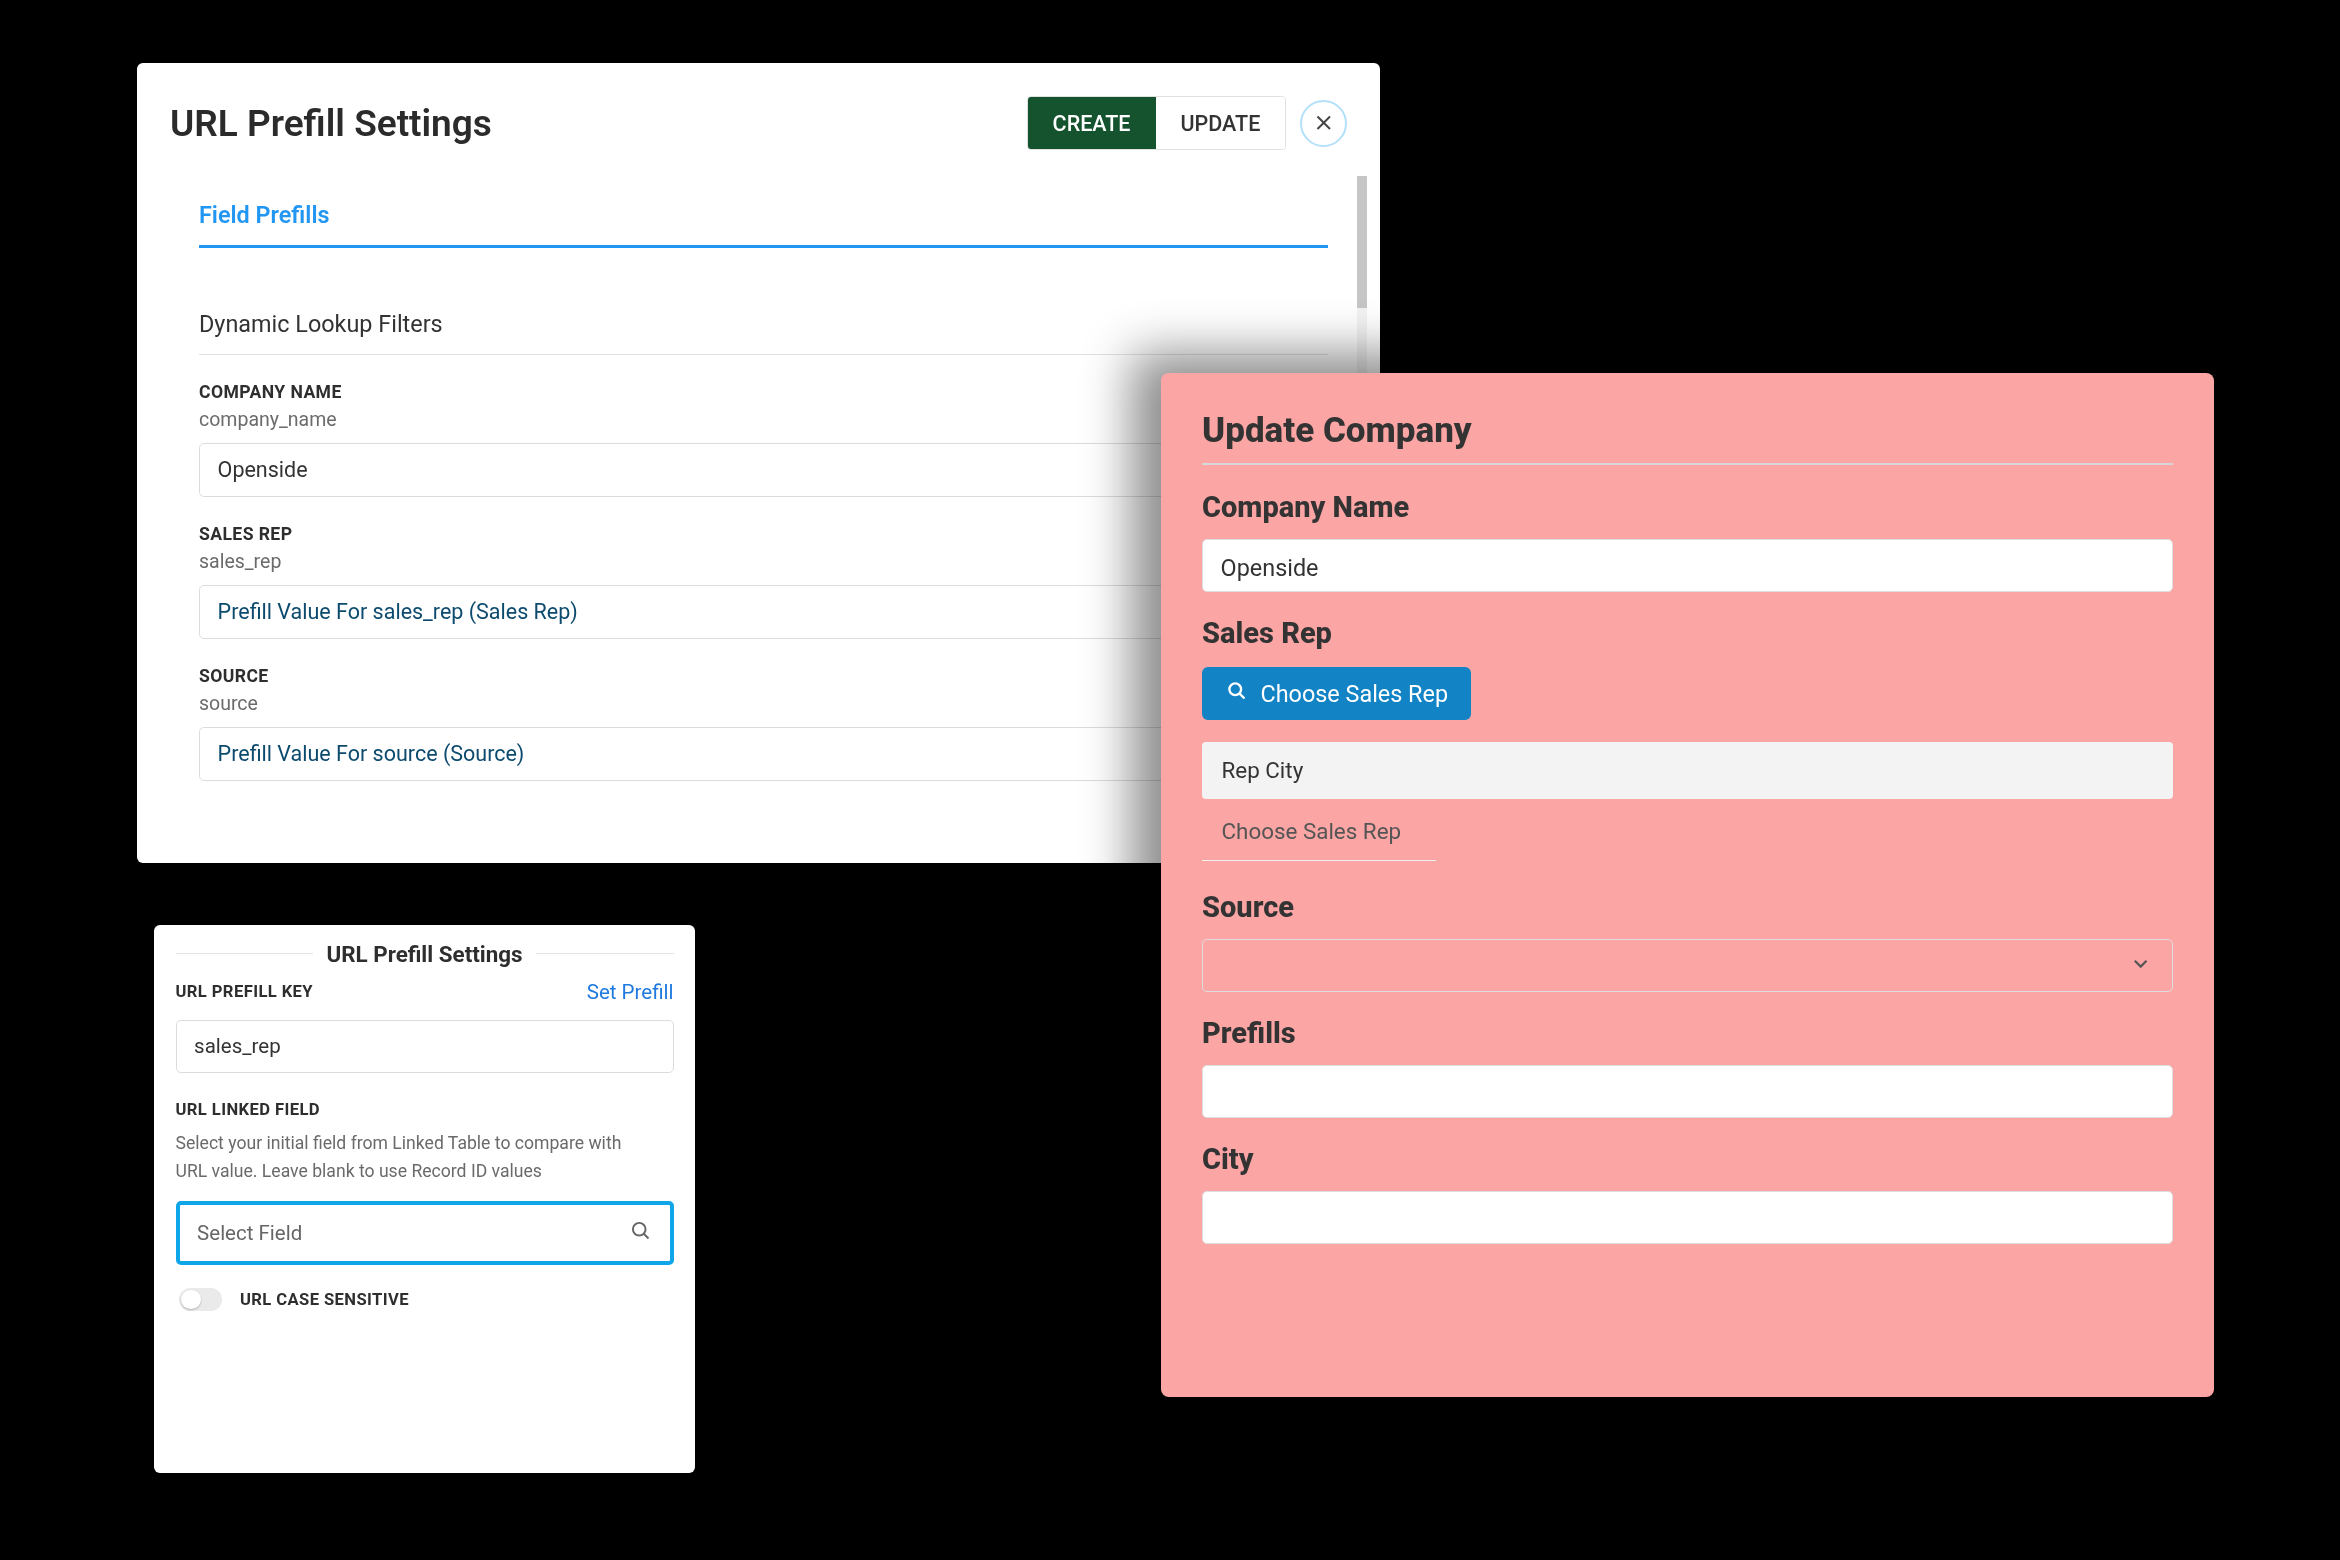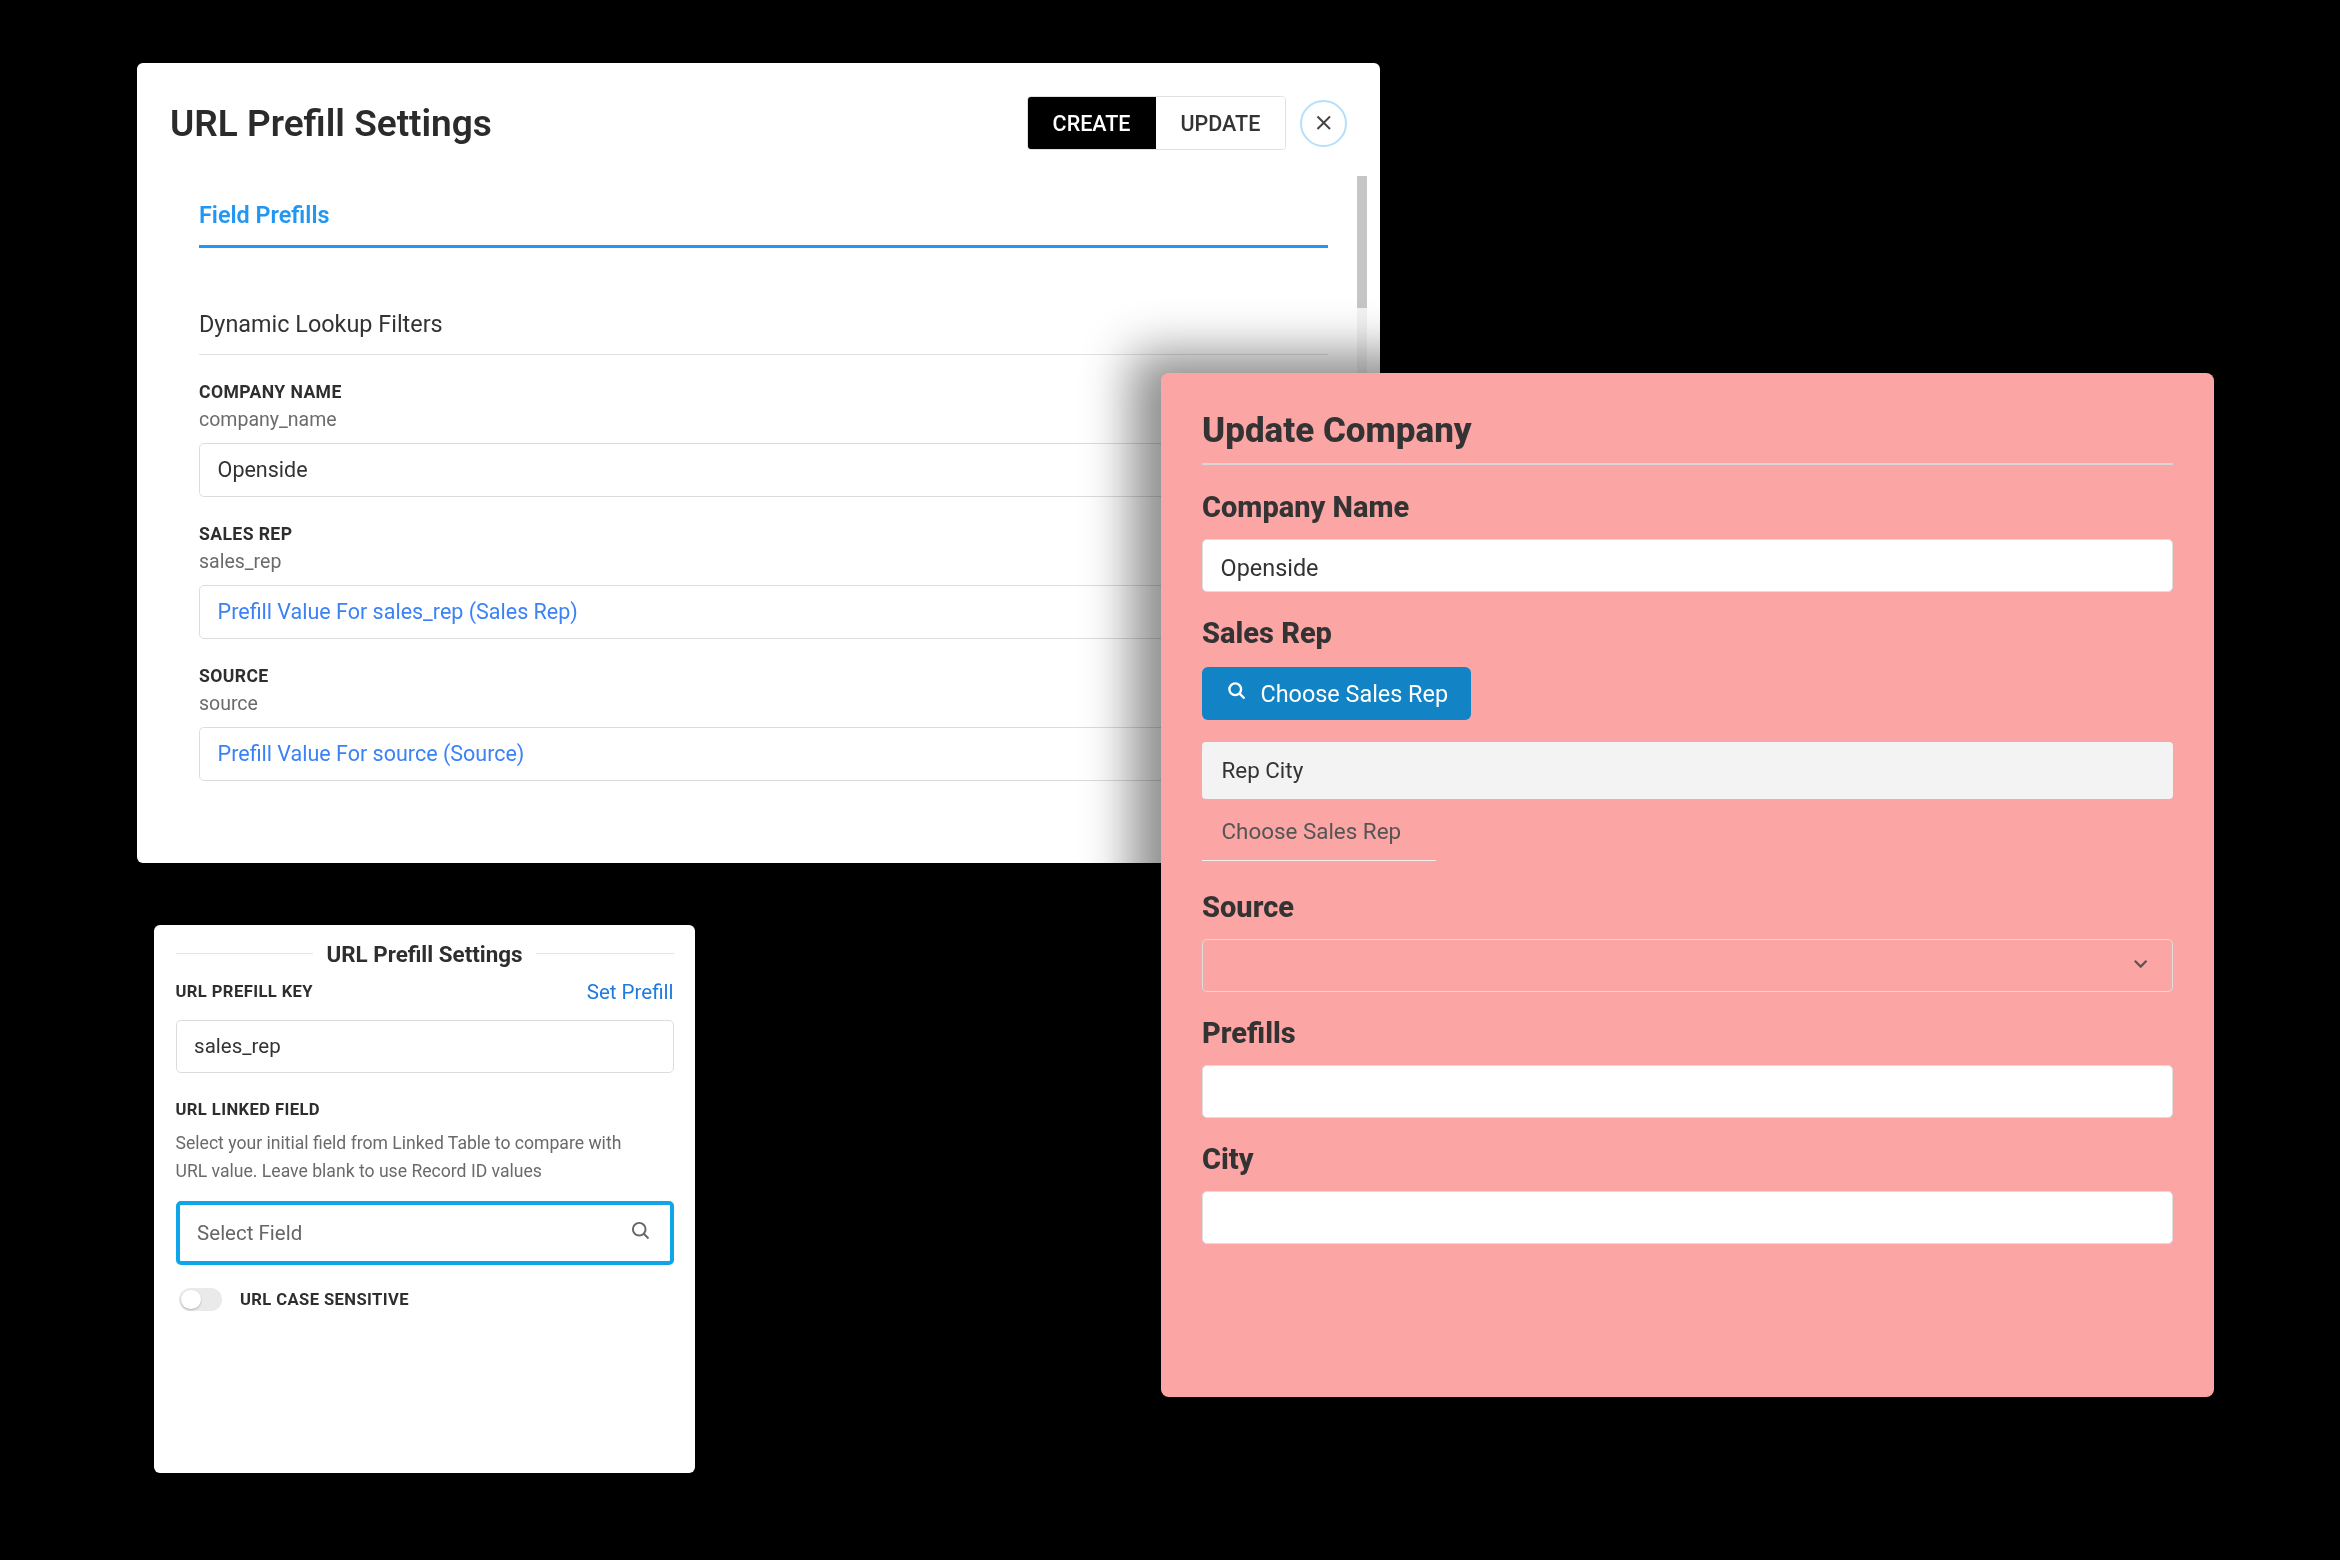--- a/index.html
+++ b/index.html
@@ -29,21 +29,21 @@
     font-size:37px; font-weight:600; color:#2b2b2b;
   }
   .panel1-actions { display:flex; align-items:center; gap:3.9px; }
   .toggle-pair {
     display:flex; border:1px solid #e0e0e0; border-radius:3.9px; overflow:hidden;
   }
   .toggle-btn {
     padding:13.7px 25px; font-size:21.5px; font-weight:500; background:#fff; color:#333;
     display:flex; align-items:center; justify-content:center; cursor:pointer;
   }
-  .toggle-btn.active { background:#000000; color:#fff; }
+  .toggle-btn.active { background:#14532d; color:#fff; }
   .close-circle {
     width:47px; height:47px; border-radius:50%;
     border:2px solid #b3e0fb; background:#fff;
     display:flex; align-items:center; justify-content:center;
     margin-left:9.8px; cursor:pointer;
     color:#444;
   }
   .close-circle svg { width:21.5px; height:21.5px; display:block; }
 
   .panel1-body {
@@ -70,21 +70,21 @@
   .tab.active { color:#2196F3; font-weight:600; border-bottom:3.9px solid #2196F3; margin-bottom:-2px; }
   .field-block { margin-top:27px; }
   .field-label-mini {
     font-size:17.6px; font-weight:700; letter-spacing:0.4px; color:#2e2e2e; text-transform:uppercase;
   }
   .field-key-mini { font-size:19.5px; color:#6b6b6b; margin-top:5.9px; }
   .field-input {
     margin-top:11.7px; width:100%; border:1px solid #dcdcdc; border-radius:4.9px;
     padding:13.7px 17.6px; font-size:21.5px; color:#333; background:#fff;
   }
-  .field-input.placeholder { color:#3b82f6; }
+  .field-input.placeholder { color:#0c4a6e; }
 
   
   .panel2 {
     position:absolute;
     left:154px; top:925px;
     width:541px; height:548px;
     background:#fff; border-radius:5.9px;
     padding:15.6px 21.5px 21.5px 21.5px;
     color:#2e2e2e;
   }

